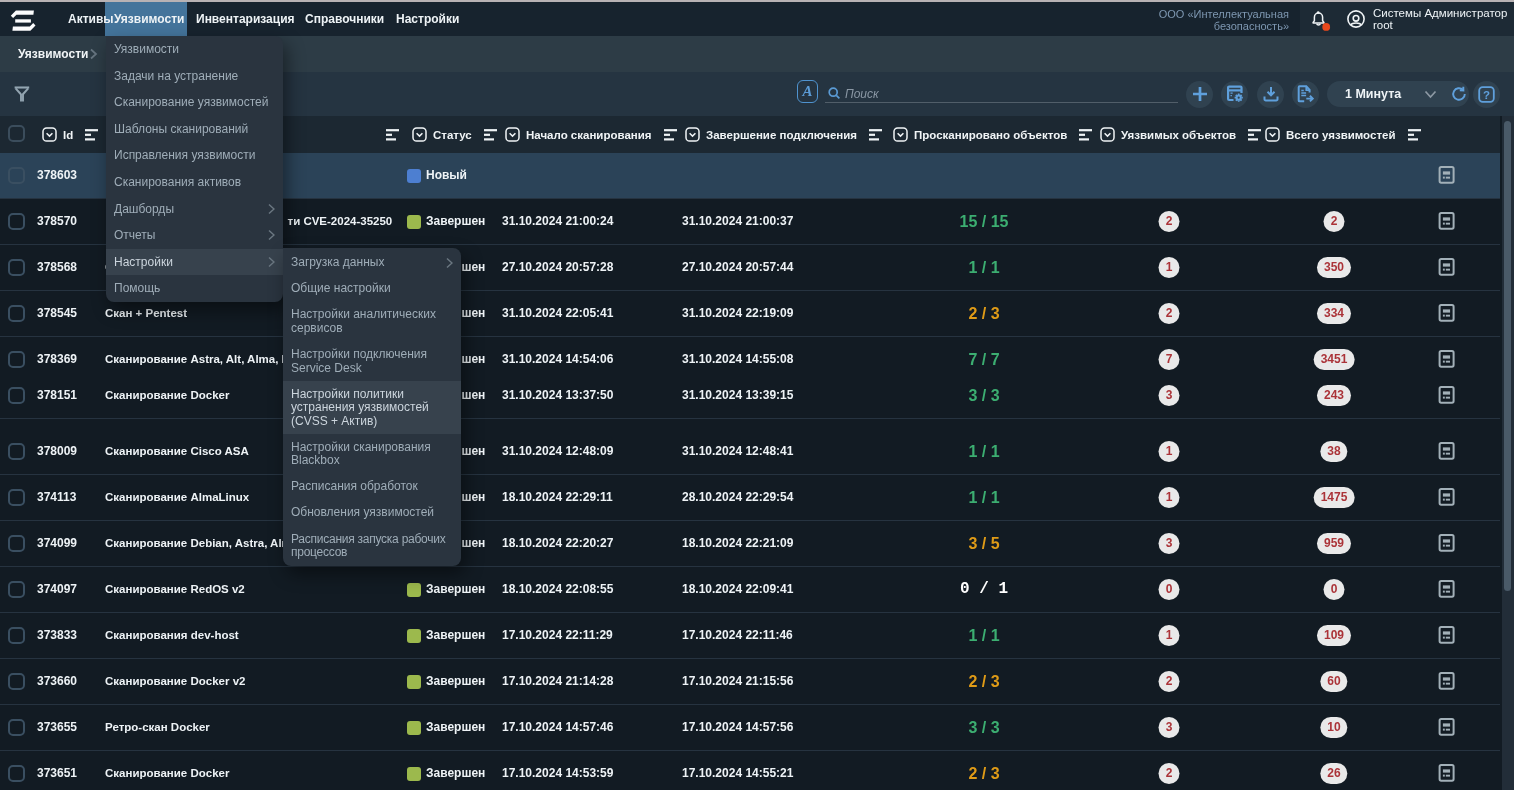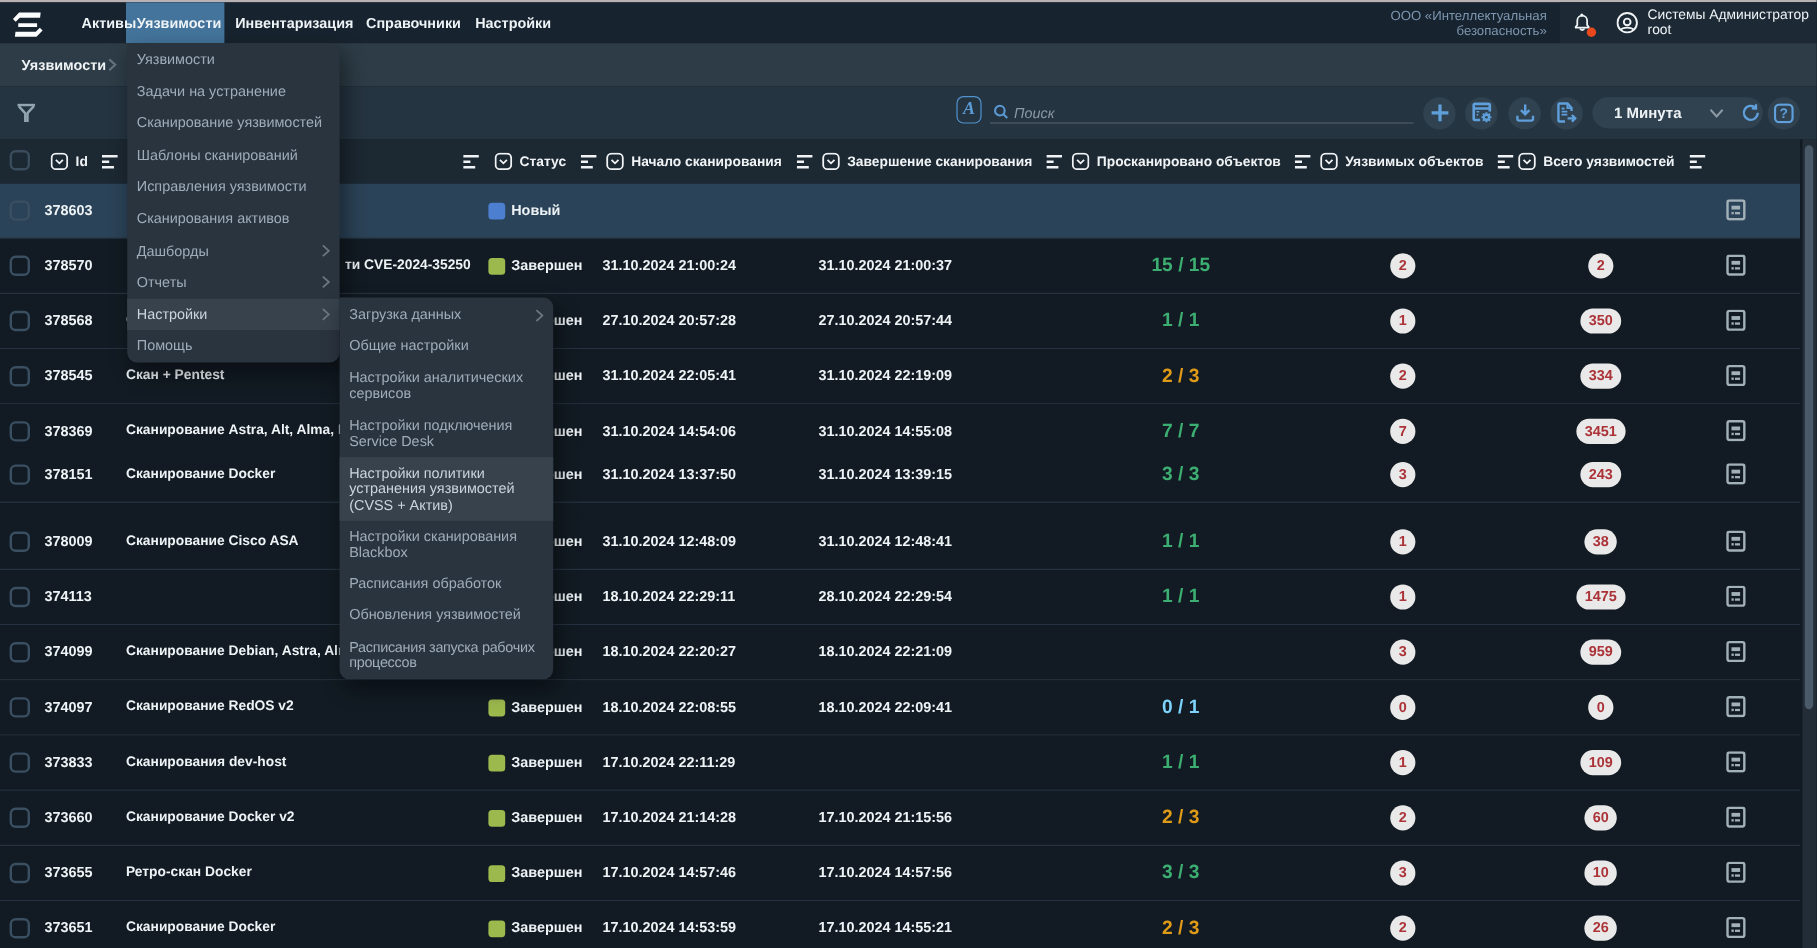--- a/index.html
+++ b/index.html
@@ -25,21 +25,21 @@
   .hcol { position:absolute; top:0; height:37px; display:flex; align-items:center; gap:6px; color:#f0f4f6; font-size:11.5px; font-weight:bold; white-space:nowrap; }
   .sort { margin-left:6px; }
   
   .row { position:absolute; left:0; width:1500px; height:46px; background:#121b23; border-bottom:1px solid #263340; }
   .row.sel { background:#2b4358; }
   .cell { position:absolute; top:0; height:45px; line-height:45px; color:#eef3f6; font-size:12px; font-weight:bold; white-space:nowrap; }
   .name { font-size:11.5px !important; }
   .cb { position:absolute; left:8px; top:14px; width:17px; height:17px; border:2px solid #3a4f61; border-radius:5px; }
   .sq { position:absolute; left:407px; top:16px; width:14px; height:14px; border-radius:3px; }
   .scan { position:absolute; top:0; height:45px; line-height:45px; font-size:16px; font-weight:bold; left:929px; width:110px; text-align:center; }
-  .g { color:#3cae71; } .o { color:#df9b17; } .r { color:#7dd3fc; }
+  .g { color:#3cae71; } .o { color:#df9b17; } .r { color:#ffffff;font-family:Liberation Mono, monospace; }
   .badge { position:absolute; top:12px; height:21px; min-width:21px; border-radius:11px; background:#e9e9e9; color:#ab3338; font-size:12px; font-weight:bold; line-height:21px; text-align:center; padding:0 7px; transform:translateX(-50%); }
   .ricon { position:absolute; left:1438px; top:13px; }
   .tbtn { position:absolute; top:8.5px; width:27px; height:27px; border-radius:50%; background:#304250; display:flex; align-items:center; justify-content:center; }
   .hicon { flex:0 0 auto; }
   .sort { flex:0 0 auto; }
   
   .menu { position:absolute; background:#2a343f; box-shadow:4px 8px 18px rgba(0,0,0,.45); z-index:50; }
   #m1 { left:106px; top:36px; width:177px; border-radius:0 8px 8px 8px; }
   #m2 { left:283px; top:248px; width:178px; border-radius:0 8px 8px 8px; padding-top:2px; }
   .mi { position:relative; padding:6.3px 10px 6.3px 8px; color:#9fadb8; font-size:12px; line-height:13.5px; }
@@ -195,21 +195,21 @@
         <path d="M0 1.2 H13" stroke="#f0f4f6" stroke-width="2.2"></path>
         <path d="M0 5.8 H6" stroke="#f0f4f6" stroke-width="2.2"></path>
         <path d="M0 10.4 H10" stroke="#f0f4f6" stroke-width="2.2"></path>
       </svg>
     </div>
   <div class="hcol" style="left:685px">
       <svg class="hicon" width="15" height="15" viewBox="0 0 15 15">
         <rect x="1" y="1" width="13" height="13" rx="3.6" fill="none" stroke="#f0f4f6" stroke-width="1.5"></rect>
         <path d="M4.6 6.2 L7.5 9.1 L10.4 6.2" fill="none" stroke="#f0f4f6" stroke-width="1.5"></path>
       </svg>
-      <span>Завершение сканирования</span>
+      <span>Завершение подключения</span>
       <svg class="sort" width="14" height="12" viewBox="0 0 14 12">
         <path d="M0 1.2 H13" stroke="#f0f4f6" stroke-width="2.2"></path>
         <path d="M0 5.8 H6" stroke="#f0f4f6" stroke-width="2.2"></path>
         <path d="M0 10.4 H10" stroke="#f0f4f6" stroke-width="2.2"></path>
       </svg>
     </div>
   <div class="hcol" style="left:893px">
       <svg class="hicon" width="15" height="15" viewBox="0 0 15 15">
         <rect x="1" y="1" width="13" height="13" rx="3.6" fill="none" stroke="#f0f4f6" stroke-width="1.5"></rect>
         <path d="M4.6 6.2 L7.5 9.1 L10.4 6.2" fill="none" stroke="#f0f4f6" stroke-width="1.5"></path>
@@ -363,20 +363,21 @@
   <svg class="ricon" width="18" height="18" viewBox="0 0 18 18">
         <rect x="1.6" y="1.1" width="14" height="15.6" rx="1.6" fill="none" stroke="#a2b0b8" stroke-width="2"></rect>
         <rect x="4.9" y="5.4" width="7.2" height="3.2" fill="#a2b0b8"></rect>
         <rect x="4.9" y="10.6" width="1.9" height="2" fill="#a2b0b8"></rect>
         <rect x="7.8" y="10.7" width="4.2" height="1.9" fill="#a2b0b8"></rect>
       </svg>
 </div>
 <div class="row" style="top:322px">
   <div class="cb"></div>
   <div class="cell" style="left:37px">374113</div>
+  <div class="cell name" style="left:105px">Сканирование AlmaLinux</div>
   <div class="sq" style="background:#9cb94d"></div>
   <div class="cell" style="left:426px">Завершен</div>
   <div class="cell" style="left:502px">18.10.2024 22:29:11</div>
   <div class="cell" style="left:682px">28.10.2024 22:29:54</div>
   <div class="scan g">1 / 1</div>
   <div class="badge" style="left:1169px">1</div>
   <div class="badge" style="left:1334px">1475</div>
   <svg class="ricon" width="18" height="18" viewBox="0 0 18 18">
         <rect x="1.6" y="1.1" width="14" height="15.6" rx="1.6" fill="none" stroke="#a2b0b8" stroke-width="2"></rect>
         <rect x="4.9" y="5.4" width="7.2" height="3.2" fill="#a2b0b8"></rect>
@@ -385,20 +386,21 @@
       </svg>
 </div>
 <div class="row" style="top:368px">
   <div class="cb"></div>
   <div class="cell" style="left:37px">374099</div>
   <div class="cell name" style="left:105px">Сканирование Debian, Astra, Alma</div>
   <div class="sq" style="background:#9cb94d"></div>
   <div class="cell" style="left:426px">Завершен</div>
   <div class="cell" style="left:502px">18.10.2024 22:20:27</div>
   <div class="cell" style="left:682px">18.10.2024 22:21:09</div>
+  <div class="scan o">3 / 5</div>
   <div class="badge" style="left:1169px">3</div>
   <div class="badge" style="left:1334px">959</div>
   <svg class="ricon" width="18" height="18" viewBox="0 0 18 18">
         <rect x="1.6" y="1.1" width="14" height="15.6" rx="1.6" fill="none" stroke="#a2b0b8" stroke-width="2"></rect>
         <rect x="4.9" y="5.4" width="7.2" height="3.2" fill="#a2b0b8"></rect>
         <rect x="4.9" y="10.6" width="1.9" height="2" fill="#a2b0b8"></rect>
         <rect x="7.8" y="10.7" width="4.2" height="1.9" fill="#a2b0b8"></rect>
       </svg>
 </div>
 <div class="row" style="top:414px">
@@ -419,20 +421,21 @@
         <rect x="7.8" y="10.7" width="4.2" height="1.9" fill="#a2b0b8"></rect>
       </svg>
 </div>
 <div class="row" style="top:460px">
   <div class="cb"></div>
   <div class="cell" style="left:37px">373833</div>
   <div class="cell name" style="left:105px">Сканирования dev-host</div>
   <div class="sq" style="background:#9cb94d"></div>
   <div class="cell" style="left:426px">Завершен</div>
   <div class="cell" style="left:502px">17.10.2024 22:11:29</div>
+  <div class="cell" style="left:682px">17.10.2024 22:11:46</div>
   <div class="scan g">1 / 1</div>
   <div class="badge" style="left:1169px">1</div>
   <div class="badge" style="left:1334px">109</div>
   <svg class="ricon" width="18" height="18" viewBox="0 0 18 18">
         <rect x="1.6" y="1.1" width="14" height="15.6" rx="1.6" fill="none" stroke="#a2b0b8" stroke-width="2"></rect>
         <rect x="4.9" y="5.4" width="7.2" height="3.2" fill="#a2b0b8"></rect>
         <rect x="4.9" y="10.6" width="1.9" height="2" fill="#a2b0b8"></rect>
         <rect x="7.8" y="10.7" width="4.2" height="1.9" fill="#a2b0b8"></rect>
       </svg>
 </div>

